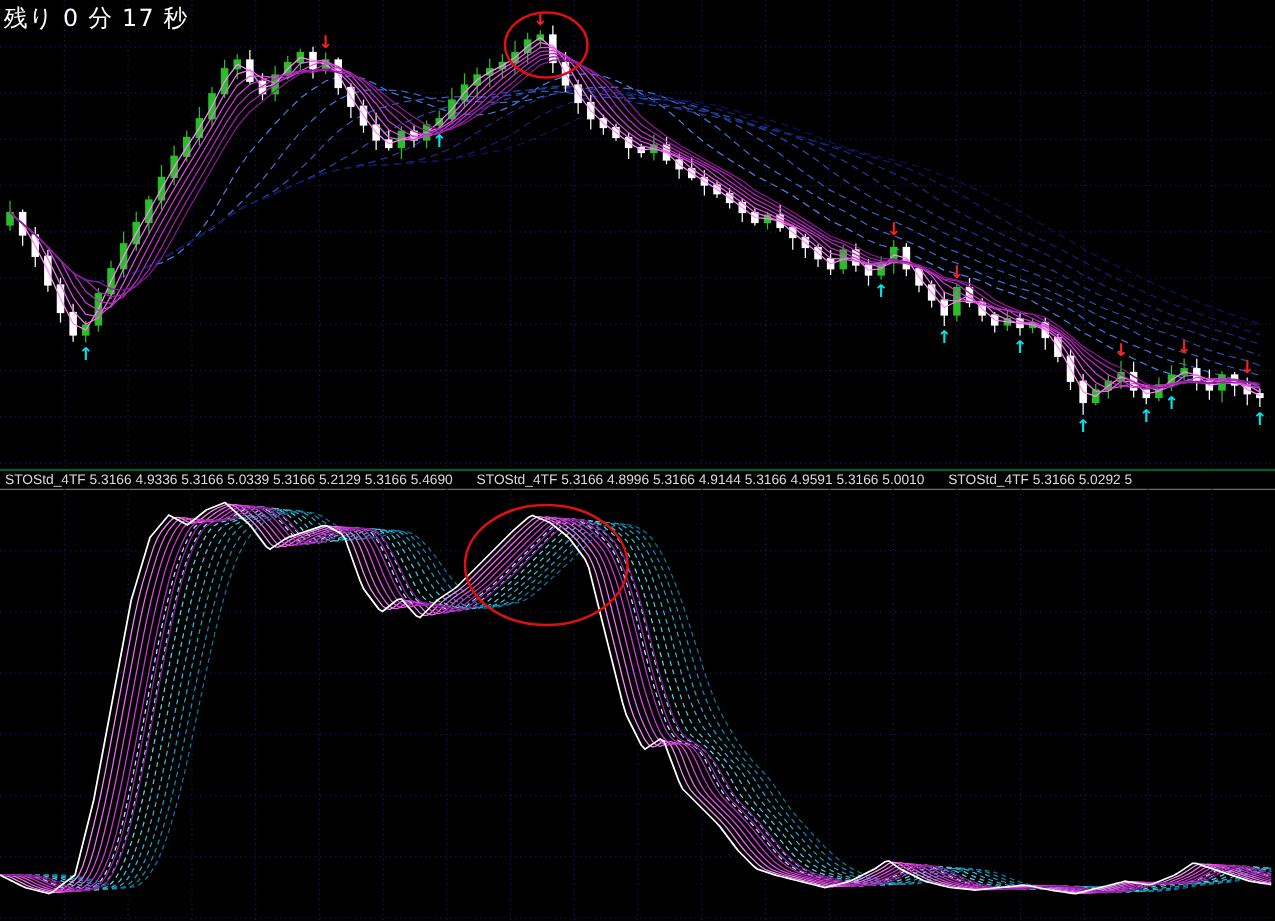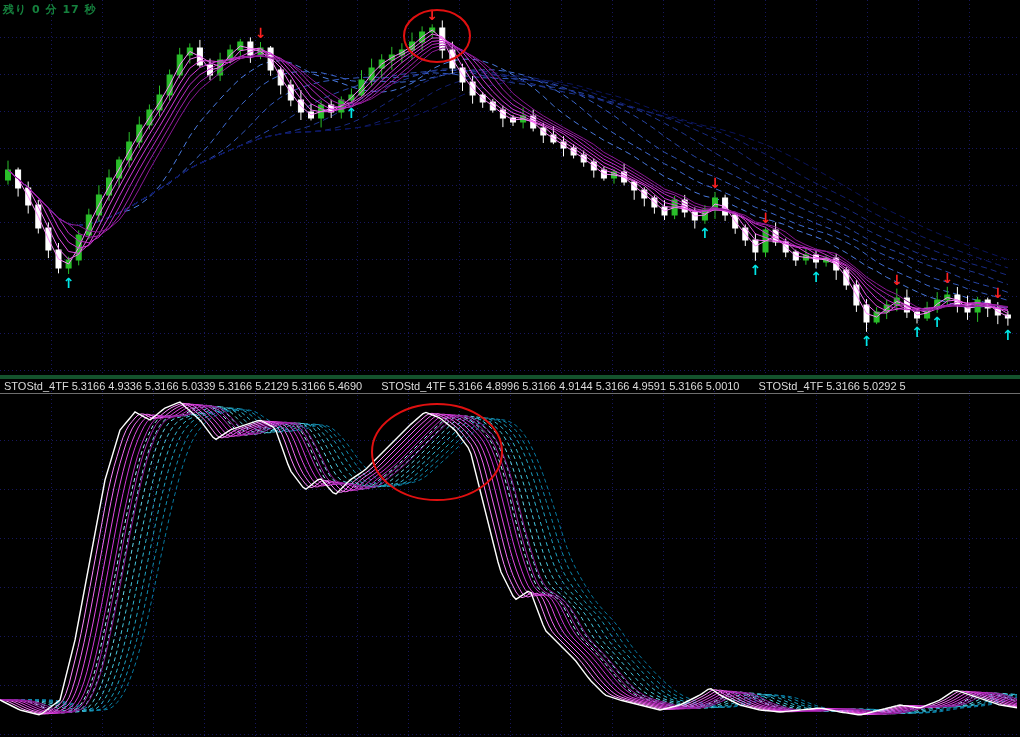--- a/index.html
+++ b/index.html
@@ -1,27 +1,27 @@
 <!DOCTYPE html>
 <html><head>
 <meta charset="utf-8">
 <style>
   html,body{margin:0;padding:0;background:#000;}
   .screen{
     position:relative;width:1020px;height:737px;background:#000;
     overflow:hidden;font-family:"Liberation Sans",sans-serif;
   }
   .timer{
-    position:absolute;top:2px;left:3px;z-index:6;color:#15803d;
-    font-size:11px;letter-spacing:1px;font-family:"DejaVu Sans",sans-serif;font-weight:bold;
+    position:absolute;top:2px;left:3px;z-index:6;color:#ffffff;
+    font-size:19px;letter-spacing:1px;font-family:"DejaVu Sans",sans-serif;
   }
   #price-panel{position:absolute;top:0;left:0;display:block;}
   .indicator-bar{
     position:absolute;top:375px;left:0;width:1020px;height:14px;
-    border-top:4px solid #14532d;border-bottom:1px solid #6e6e6e;
+    border-top:2px solid #14532d;border-bottom:1px solid #6e6e6e;
     background:#000;color:#dbdbdb;font-size:11px;line-height:14px;
     white-space:nowrap;overflow:hidden;
   }
   .seg{margin-left:4px;margin-right:12px;}
   #osc-panel{position:absolute;top:391px;left:0;display:block;}
 </style>
 </head>
 <body>
 
 <div class="screen">

